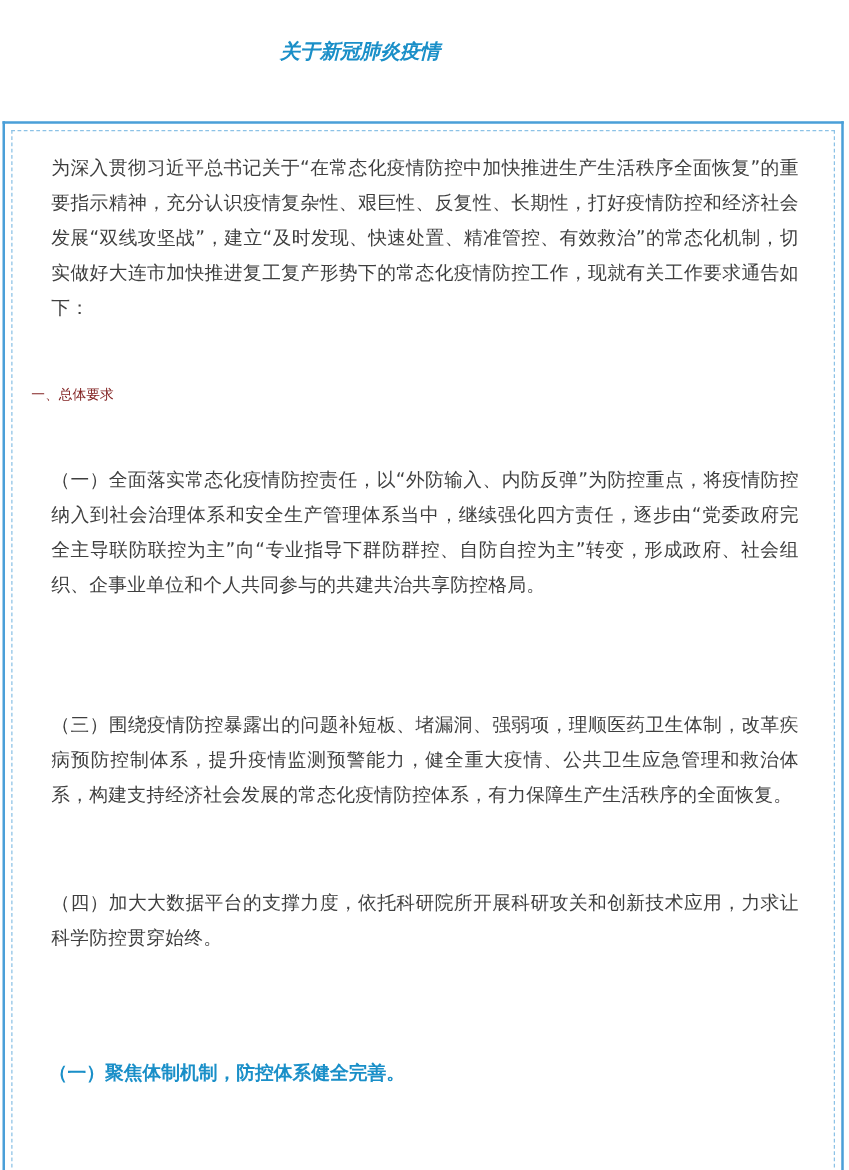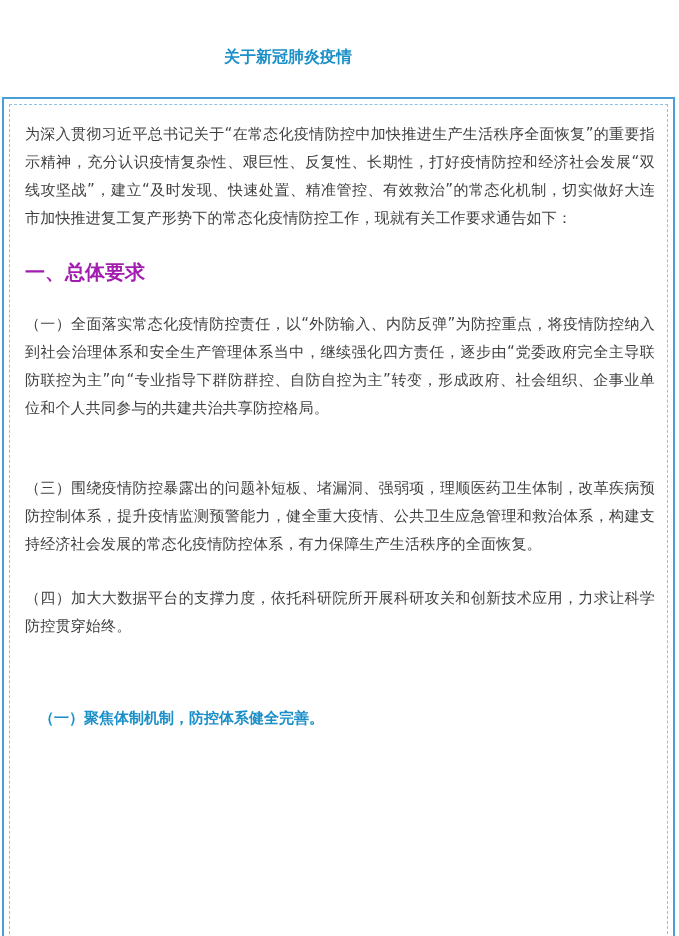--- a/index.html
+++ b/index.html
@@ -10,28 +10,29 @@
   body {
     width: 679px;
     height: 936px;
     overflow: hidden;
     position: relative;
     font-family: "DejaVu Sans", "Liberation Sans", sans-serif;
     color: #3f3f3f;
   }
   .title-block {
     position: absolute;
-    top: 42px;
+    top: 26px;
     left: 0;
     width: 576px;
     text-align: center;
     color: #1a8fc8;
     font-weight: bold;
     font-size: 16px;
     line-height: 30px;
+    font-style: italic;
   }
   .frame-outer {
     position: absolute;
     left: 2px;
     top: 97px;
     width: 673px;
     height: 850px;
     border: 2px solid #4a9fd8;
     border-bottom: none;
     box-sizing: border-box;
@@ -49,29 +50,29 @@
   .content {
     position: absolute;
     left: 25px;
     top: 120px;
     width: 630px;
     font-size: 15px;
     line-height: 28px;
     color: #3f3f3f;
   }
   .para {
-    margin: 0;
+    margin: 16px;
     text-align: justify;
     letter-spacing: 0.2px;
   }
   .intro { margin-top: 0; }
   .h1 {
-    color: #a21caf;
-    font-weight: bold;
-    font-size: 20px;
+    color: #7f1d1d;
+    font-weight: normal;
+    font-size: 11px;
     margin: 0;
     line-height: 28px;
   }
   .h2 {
     color: #1a8fc8;
     font-weight: bold;
     font-size: 15px;
     margin: 14px;
     line-height: 28px;
   }

